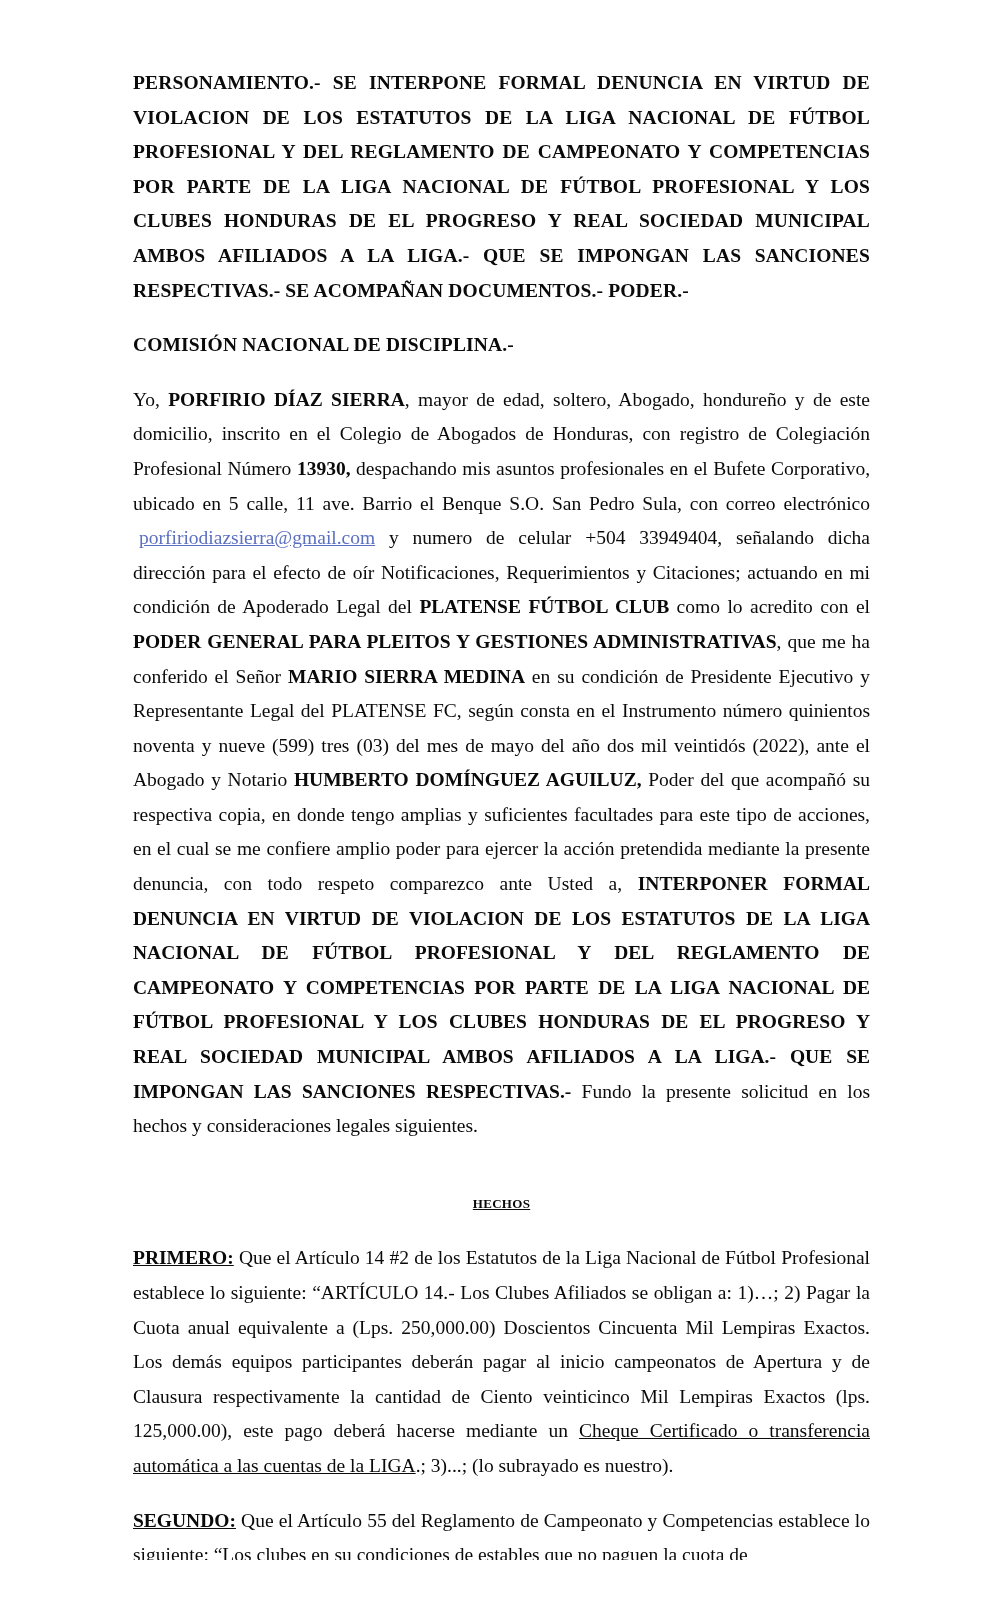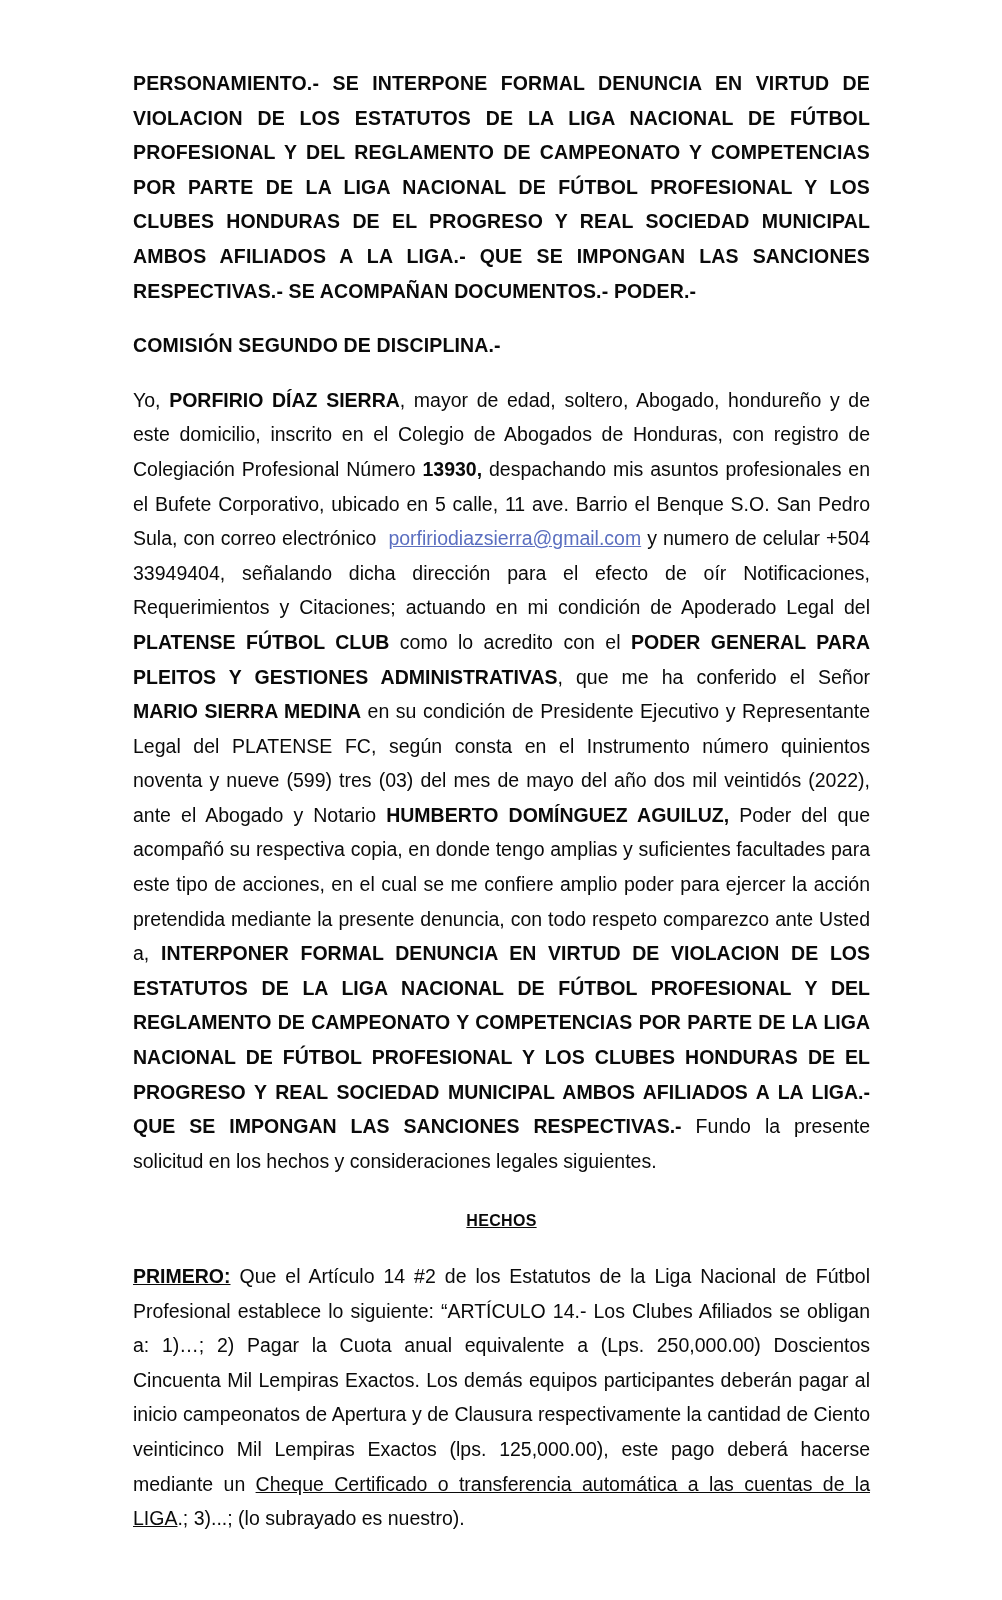--- a/index.html
+++ b/index.html
@@ -7,21 +7,21 @@
     padding: 0;
     background: #ffffff;
   }
   .page {
     position: relative;
     width: 1002px;
     height: 1560px;
     background: #ffffff;
     margin: 0 auto;
     overflow: hidden;
-    font-family: Liberation Sans, sans-serif;
+    font-family: Liberation Serif, serif;
     color: #000000;
   }
   .content {
     position: absolute;
     left: 133px;
     top: 66px;
     width: 737px;
   }
   p.para {
     margin: 0 0 0 0;
@@ -42,41 +42,42 @@
   .bu { font-weight: bold; text-decoration: underline; }
 
   a.maillink, .maillink {
     color: #5b6fc0;
     text-decoration: underline;
     font-style: normal;
     margin-left: 6px;
   }
 
   h2.section-head {
-    margin: 26px 0 0 0;
+    margin: 43px 0 0 0;
     text-align: center;
-    font-size: 16px;
+    font-size: 13px;
     line-height: 34.6px;
     font-weight: bold;
     text-decoration: underline;
     letter-spacing: 0.3px;
     color: #0a0a0a;
   }
 </style>
 </head>
 <body>
 
 <div class="page">
   <div class="content">
 
     <p class="para caps-head">PERSONAMIENTO.- SE INTERPONE FORMAL DENUNCIA EN VIRTUD DE VIOLACION DE LOS ESTATUTOS DE LA LIGA NACIONAL DE FÚTBOL PROFESIONAL Y DEL REGLAMENTO DE CAMPEONATO Y COMPETENCIAS POR PARTE DE LA LIGA NACIONAL DE FÚTBOL PROFESIONAL Y LOS CLUBES HONDURAS DE EL PROGRESO Y REAL SOCIEDAD MUNICIPAL AMBOS AFILIADOS A LA LIGA.- QUE SE IMPONGAN LAS SANCIONES RESPECTIVAS.- SE ACOMPAÑAN DOCUMENTOS.- PODER.-</p>
 
-    <p class="para caps-head gap-md">COMISIÓN SEGUNDO DE DISCIPLINA.-</p>
+    <p class="para caps-head gap-md">COMISIÓN NACIONAL DE DISCIPLINA.-</p>
 
     <p class="para gap-md"><span>Yo, </span><span class="b">PORFIRIO DÍAZ SIERRA</span><span>, mayor de edad, soltero, Abogado, hondureño y de este domicilio, inscrito en el Colegio de Abogados de Honduras, con registro de Colegiación Profesional Número </span><span class="b">13930,</span><span> despachando mis asuntos profesionales en el Bufete Corporativo, ubicado en 5 calle, 11 ave. Barrio el Benque S.O. San Pedro Sula, con correo electrónico </span><span class="maillink">porfiriodiazsierra@gmail.com</span><span> y numero de celular +504 33949404, señalando dicha dirección para el efecto de oír Notificaciones, Requerimientos y Citaciones; actuando en mi condición de Apoderado Legal del </span><span class="b">PLATENSE FÚTBOL CLUB</span><span> como lo acredito con el </span><span class="b">PODER GENERAL PARA PLEITOS Y GESTIONES ADMINISTRATIVAS</span><span>, que me ha conferido el Señor </span><span class="b">MARIO SIERRA MEDINA</span><span> en su condición de Presidente Ejecutivo y Representante Legal del PLATENSE FC, según consta en el Instrumento número quinientos noventa y nueve (599) tres (03) del mes de mayo del año dos mil veintidós (2022), ante el Abogado y Notario </span><span class="b">HUMBERTO DOMÍNGUEZ AGUILUZ,</span><span> Poder del que acompañó su respectiva copia, en donde tengo amplias y suficientes facultades para este tipo de acciones, en el cual se me confiere amplio poder para ejercer la acción pretendida mediante la presente denuncia, con todo respeto comparezco ante Usted a, </span><span class="b">INTERPONER FORMAL DENUNCIA EN VIRTUD DE VIOLACION DE LOS ESTATUTOS DE LA LIGA NACIONAL DE FÚTBOL PROFESIONAL Y DEL REGLAMENTO DE CAMPEONATO Y COMPETENCIAS POR PARTE DE LA LIGA NACIONAL DE FÚTBOL PROFESIONAL Y LOS CLUBES HONDURAS DE EL PROGRESO Y REAL SOCIEDAD MUNICIPAL AMBOS AFILIADOS A LA LIGA.- QUE SE IMPONGAN LAS SANCIONES RESPECTIVAS.-</span><span> Fundo la presente solicitud en los hechos y consideraciones legales siguientes.</span></p>
 
     <h2 class="section-head">HECHOS</h2>
 
     <p class="para gap-md"><span class="bu">PRIMERO:</span><span> Que el Artículo 14 #2 de los Estatutos de la Liga Nacional de Fútbol Profesional establece lo siguiente: “ARTÍCULO 14.- Los Clubes Afiliados se obligan a: 1)…; 2) Pagar la Cuota anual equivalente a (Lps. 250,000.00) Doscientos Cincuenta Mil Lempiras Exactos. Los demás equipos participantes deberán pagar al inicio campeonatos de Apertura y de Clausura respectivamente la cantidad de Ciento veinticinco Mil Lempiras Exactos (lps. 125,000.00), este pago deberá hacerse mediante un </span><span class="u">Cheque Certificado o transferencia automática a las cuentas de la LIGA</span><span>.; 3)...; (lo subrayado es nuestro).</span></p>
 
+    <p class="para gap-md"><span class="bu">SEGUNDO:</span><span> Que el Artículo 55 del Reglamento de Campeonato y Competencias establece lo siguiente: “Los clubes en su condiciones de estables que no paguen la cuota de</span></p>
 
   </div>
 </div>
 
 </body></html>

